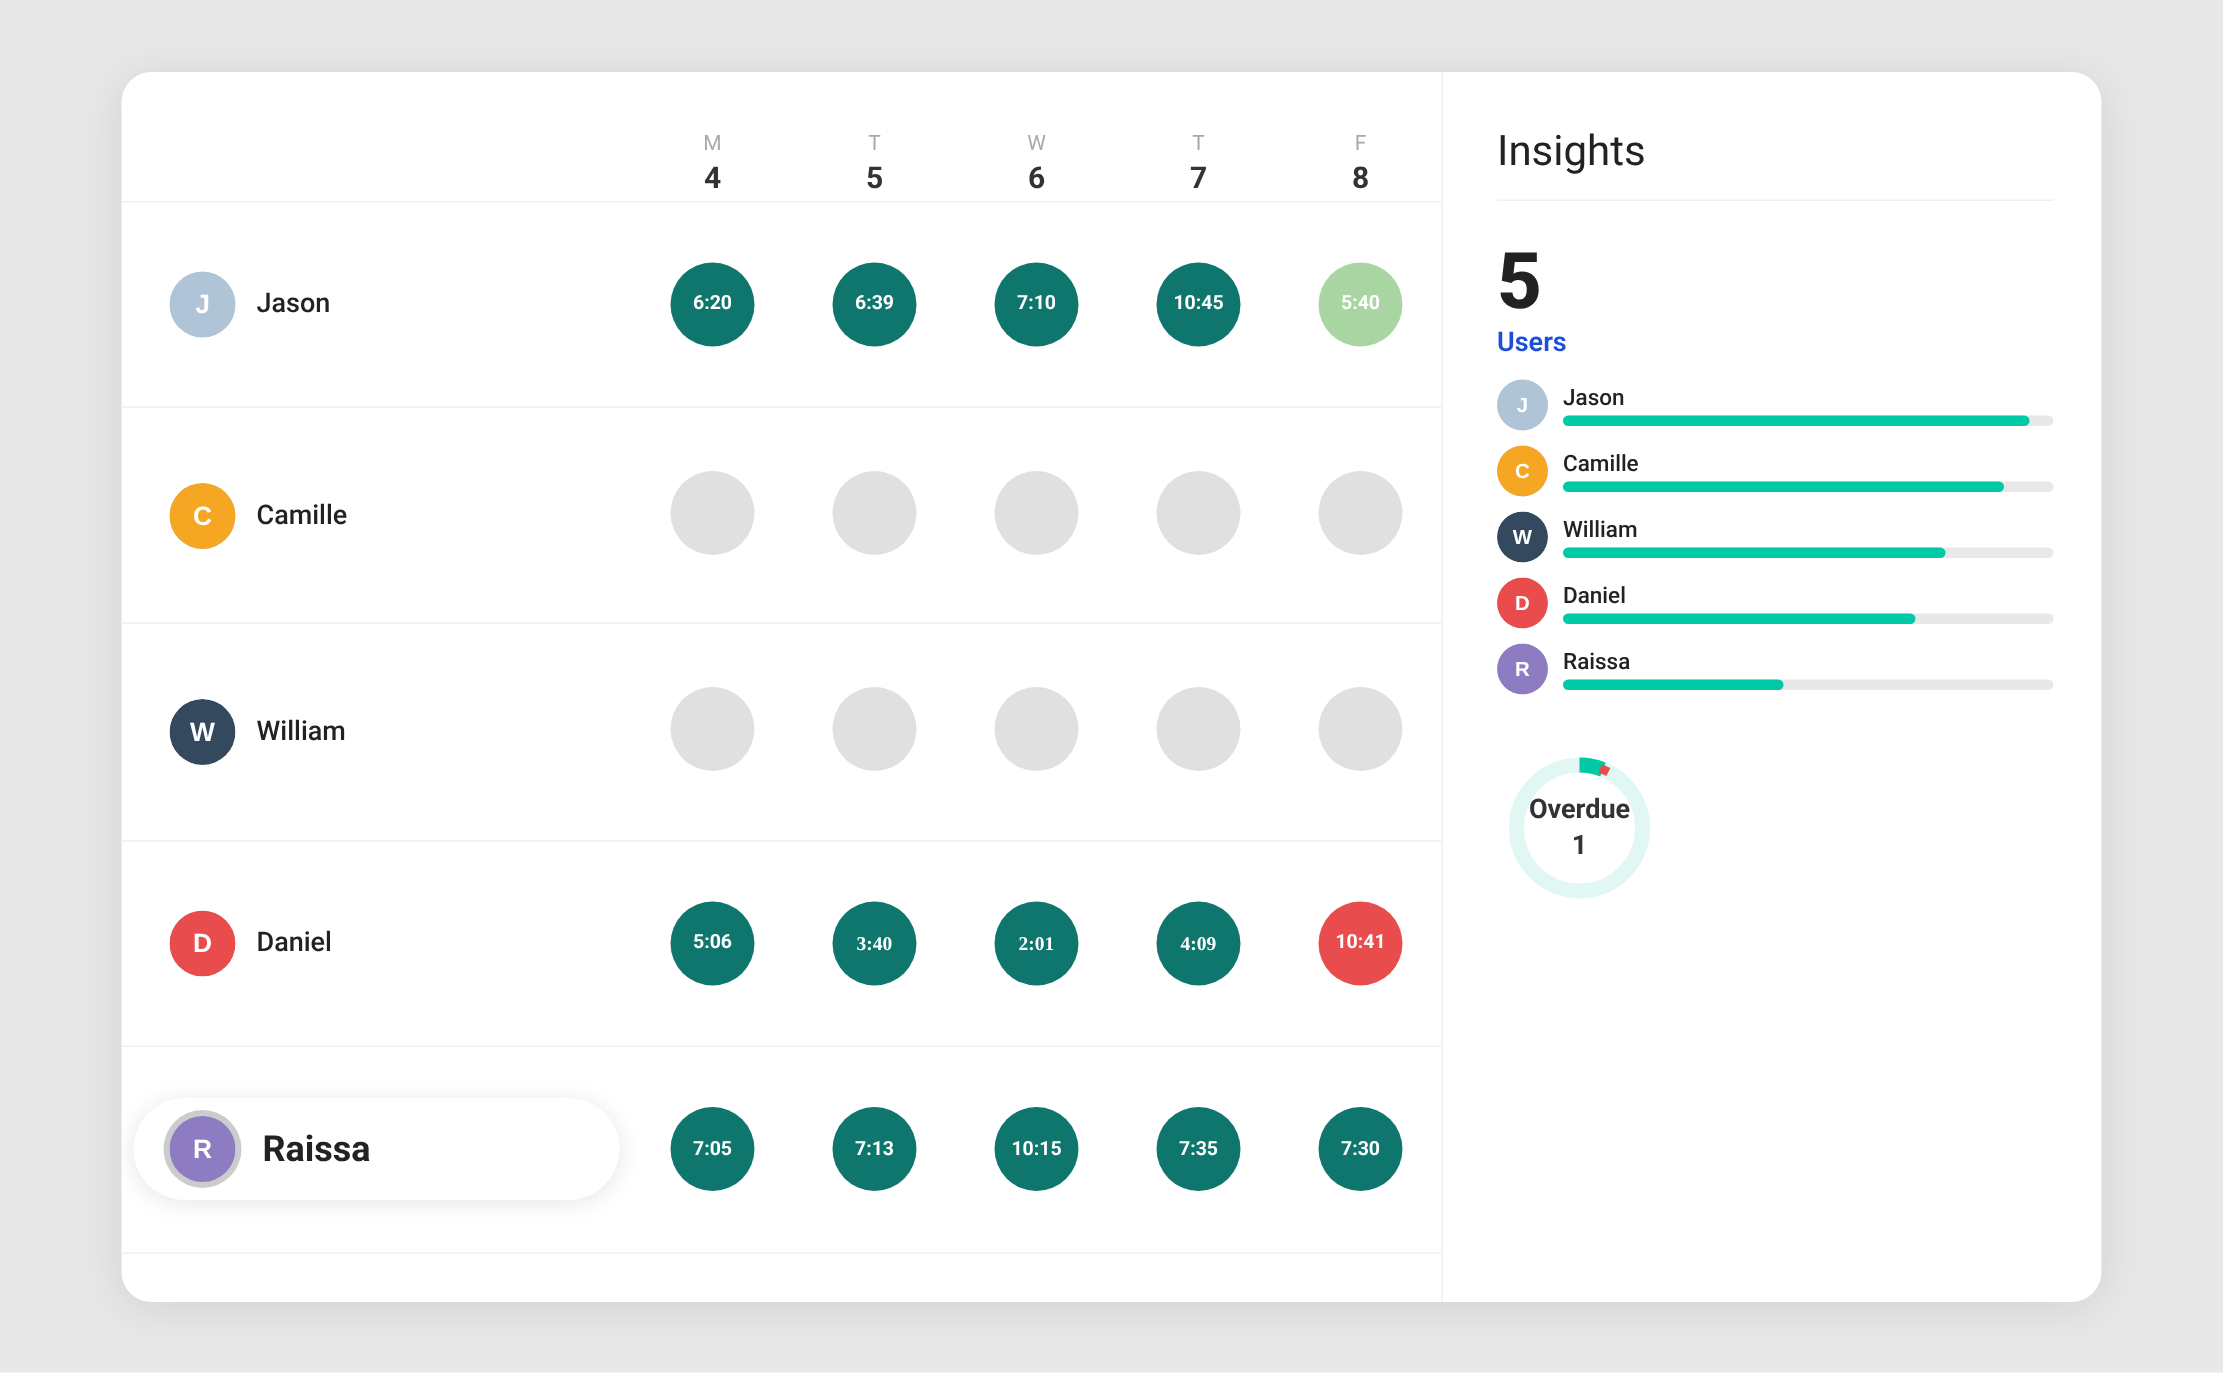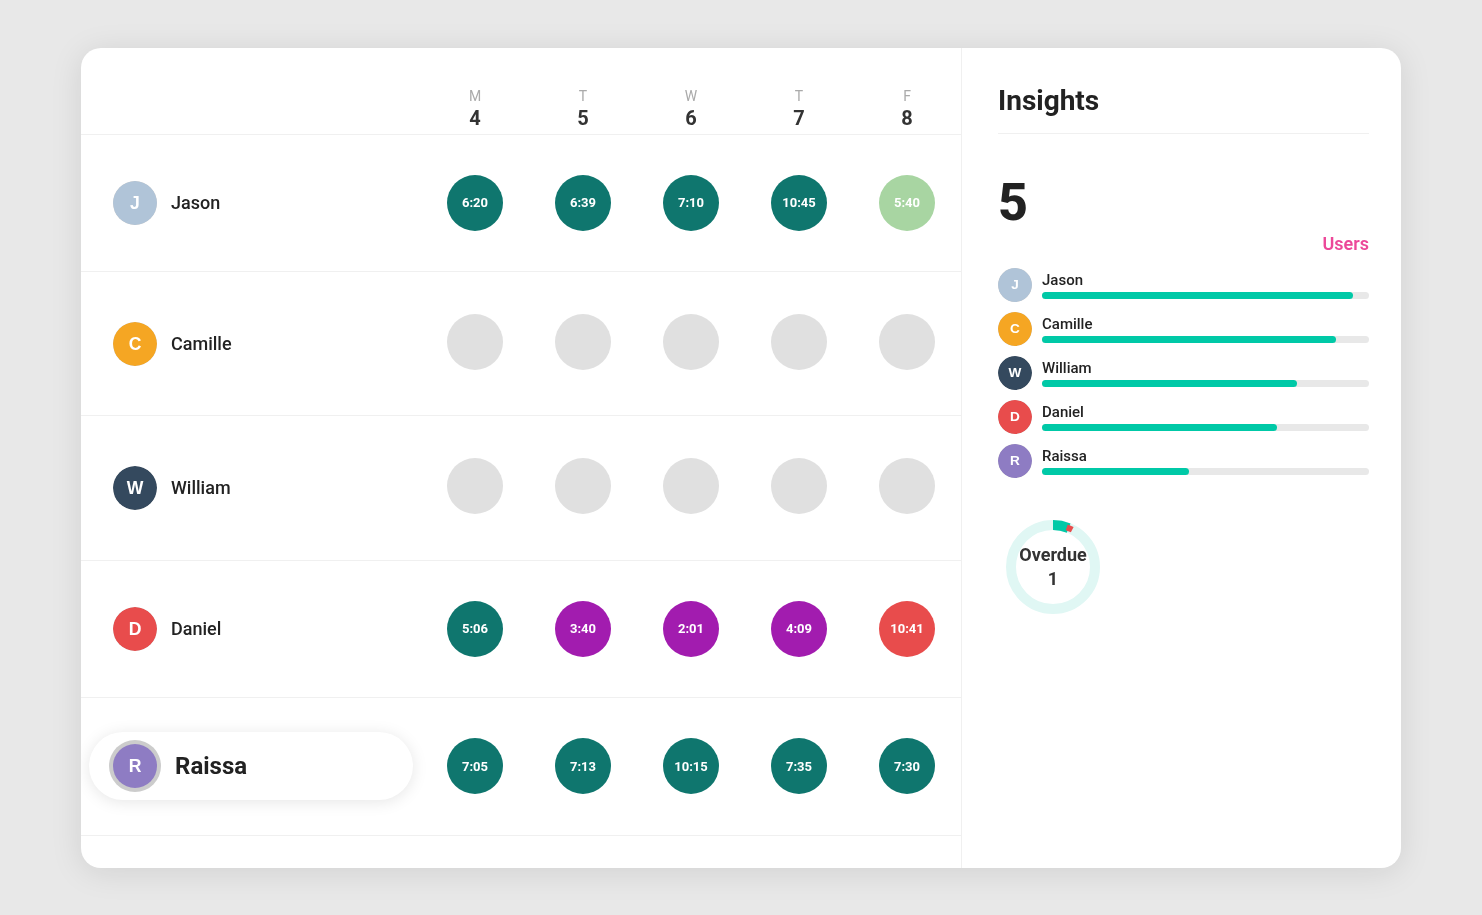--- a/index.html
+++ b/index.html
@@ -103,61 +103,60 @@
       align-items: center;
       justify-content: center;
       width: 56px;
       height: 56px;
       border-radius: 50%;
       font-size: 13px;
       font-weight: 700;
       color: #fff;
     }
     .circle-green { background: #0f766e; }
-    .circle-yellow { background: #a21caf; }
+    .circle-yellow { background: #0f766e; font-family: Liberation Serif, serif; }
     .circle-light-green { background: #a8d5a2; }
     .circle-red { background: #e84c4c; }
     .circle-empty {
       background: #e0e0e0;
       width: 56px;
       height: 56px;
       border-radius: 50%;
       display: inline-block;
     }
     
     .right-panel {
       width: 440px;
       border-left: 1px solid #f0f0f0;
       padding: 36px 32px 32px 36px;
       display: flex;
       flex-direction: column;
       gap: 0;
     }
     .insights-title {
       font-size: 28px;
-      font-weight: 700;
+      font-weight: 400;
       color: #222;
-      margin-bottom: 23px;
+      margin-bottom: 8px;
       padding-bottom: 16px;
       border-bottom: 1px solid #f0f0f0;
     }
     .big-number {
       font-size: 52px;
       font-weight: 800;
       color: #222;
       line-height: 1;
       margin-top: 20px;
     }
     .section-label {
       font-size: 18px;
       font-weight: 600;
-      color: #ec4899;
+      color: #1d4ed8;
       margin-bottom: 14px;
       margin-top: 4px;
-      text-align: right;
     }
     .user-bar-row {
       display: flex;
       align-items: center;
       gap: 10px;
       margin-bottom: 10px;
     }
     .avatar-sm {
       width: 34px;
       height: 34px;

